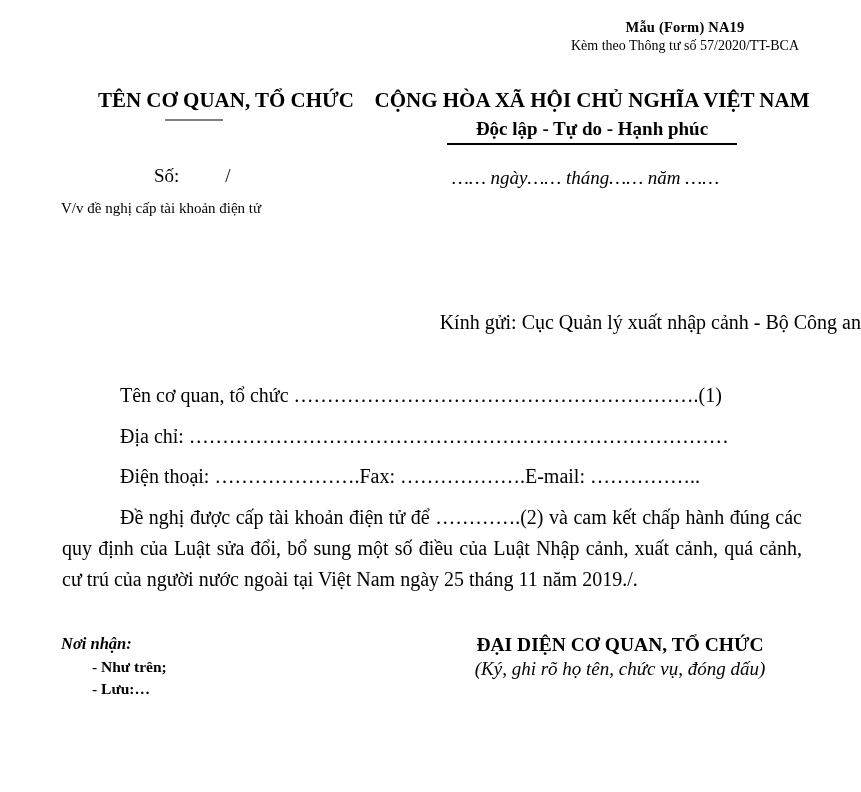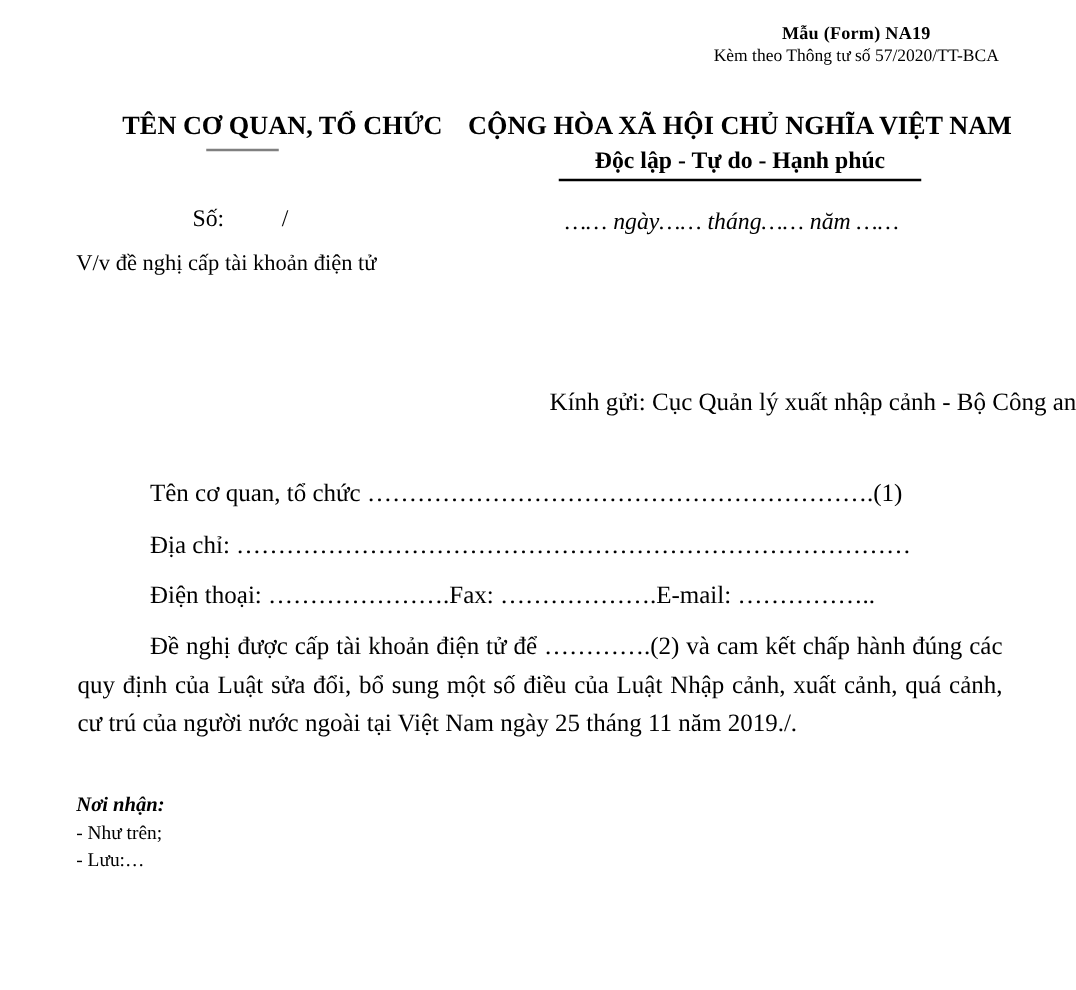--- a/index.html
+++ b/index.html
@@ -120,21 +120,21 @@
     top: 2px;
     font-size: 19px;
     font-style: italic;
     white-space: nowrap;
   }
 
   .subject {
     position: absolute;
     left: 61px;
     top: 200px;
-    font-size: 18px;
+    font-size: 15px;
     white-space: nowrap;
   }
 
   
   .recipient {
     position: absolute;
     left: 0;
     top: 311px;
     width: 861px;
     text-align: right;
@@ -176,23 +176,24 @@
     top: 0;
     font-size: 16px;
     line-height: 1.45;
   }
   .recipients-title {
     font-weight: bold;
     font-style: italic;
     font-size: 16.5px;
   }
   .recipients-item {
-    font-weight: normal;
+    font-weight: bold;
     font-size: 15.5px;
     white-space: nowrap;
+    margin-left: 31px;
   }
 
   .signature-block {
     position: absolute;
     left: 400px;
     top: 2px;
     width: 440px;
     text-align: center;
   }
   .sign-title {
@@ -246,15 +247,19 @@
     <p class="field-line">Điện thoại: ………………….Fax: ……………….E-mail: ……………..</p>
     <p class="para">Đề nghị được cấp tài khoản điện tử để ………….(2) và cam kết chấp hành đúng các quy định của Luật sửa đổi, bổ sung một số điều của Luật Nhập cảnh, xuất cảnh, quá cảnh, cư trú của người nước ngoài tại Việt Nam ngày 25 tháng 11 năm 2019./.</p>
   </div>
 
   <div class="footer">
     <div class="recipients-block">
       <div class="recipients-title">Nơi nhận:</div>
       <div class="recipients-item">- Như trên;</div>
       <div class="recipients-item">- Lưu:…</div>
     </div>
+    <div class="signature-block">
+      <div class="sign-title">ĐẠI DIỆN CƠ QUAN, TỔ CHỨC</div>
+      <div class="sign-note">(Ký, ghi rõ họ tên, chức vụ, đóng dấu)</div>
+    </div>
   </div>
 
 </div>
 
 </body></html>

